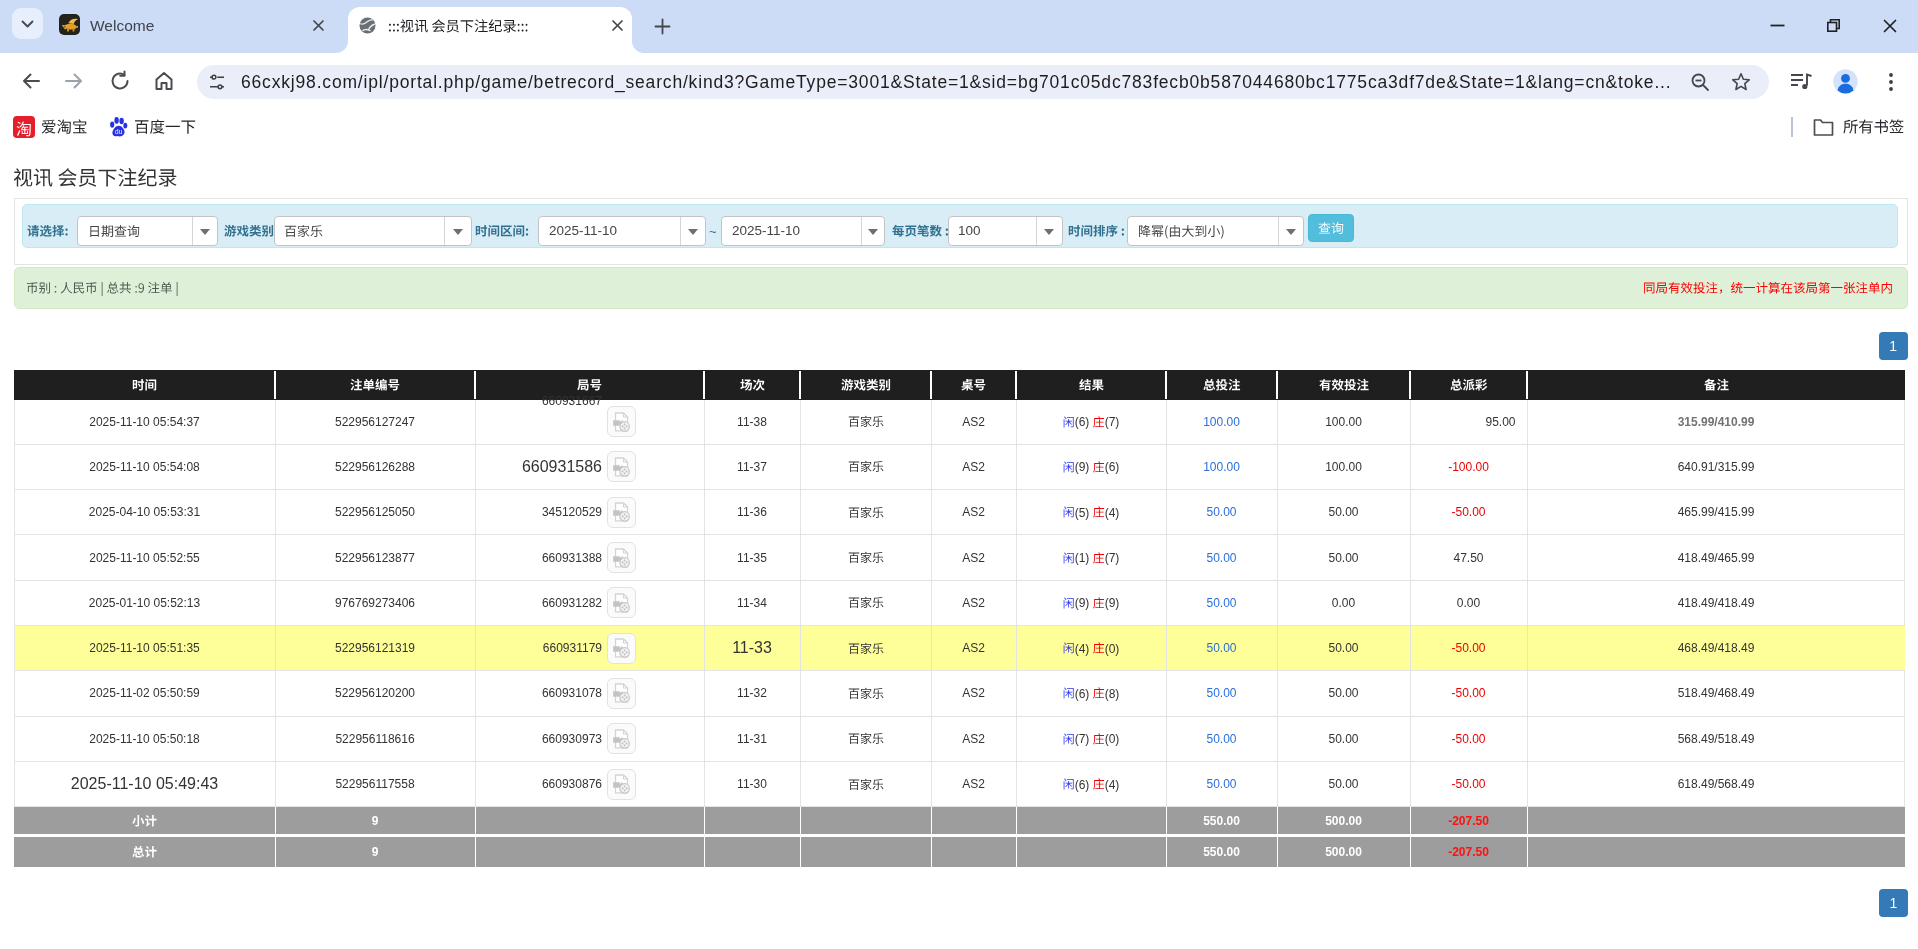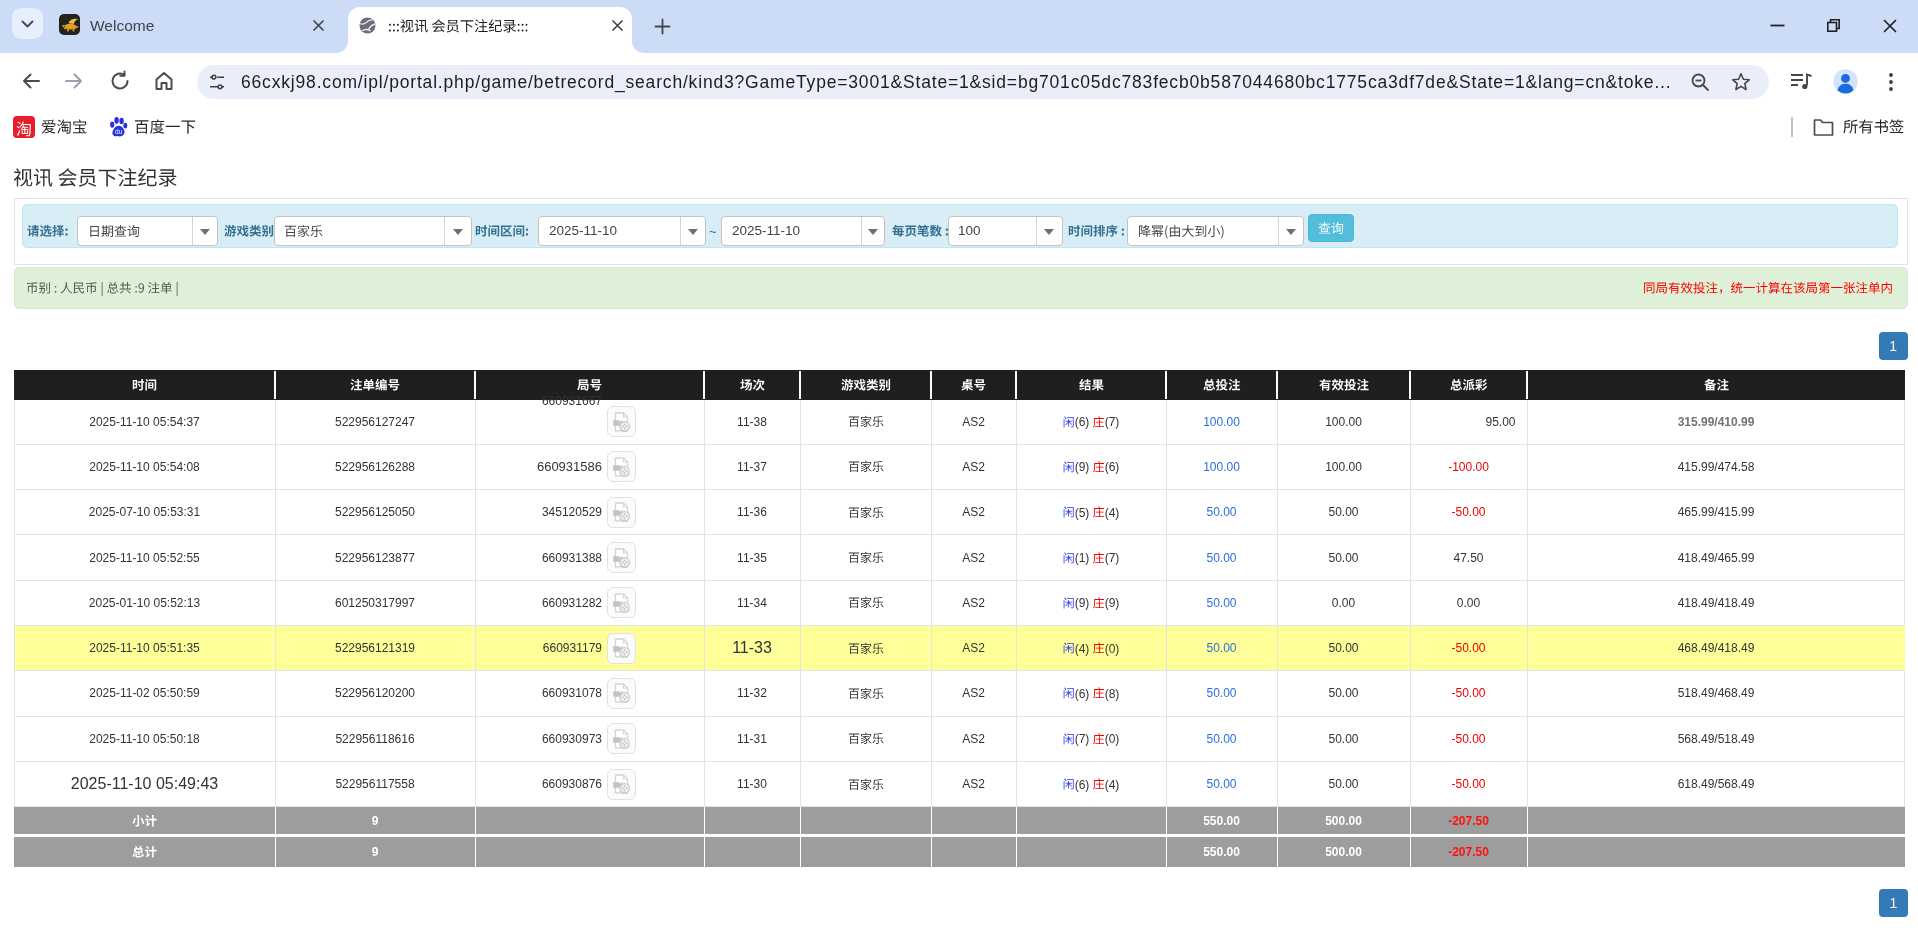--- a/index.html
+++ b/index.html
@@ -360,21 +360,21 @@
 <div style="position:absolute;left:800.0px;top:444.8px;width:1.0px;height:44.3px;background:#e3e3e3"></div>
 <div style="position:absolute;left:931.0px;top:444.8px;width:1.0px;height:44.3px;background:#e3e3e3"></div>
 <div style="position:absolute;left:1016.0px;top:444.8px;width:1.0px;height:44.3px;background:#e3e3e3"></div>
 <div style="position:absolute;left:1166.0px;top:444.8px;width:1.0px;height:44.3px;background:#e3e3e3"></div>
 <div style="position:absolute;left:1277.0px;top:444.8px;width:1.0px;height:44.3px;background:#e3e3e3"></div>
 <div style="position:absolute;left:1410.0px;top:444.8px;width:1.0px;height:44.3px;background:#e3e3e3"></div>
 <div style="position:absolute;left:1527.0px;top:444.8px;width:1.0px;height:44.3px;background:#e3e3e3"></div>
 <div style="position:absolute;left:14.5px;top:489.1px;width:1890.0px;height:1.0px;background:#e3e3e3"></div>
 <div style="position:absolute;left:144.5px;transform:translateX(-50%);top:458.9px;font-size:12px;font-weight:normal;color:#333;line-height:16px;white-space:nowrap;">2025-11-10 05:54:08</div>
 <div style="position:absolute;left:375.0px;transform:translateX(-50%);top:458.9px;font-size:12px;font-weight:normal;color:#333;line-height:16px;white-space:nowrap;">522956126288</div>
-<div style="position:absolute;right:1316.0px;top:458.9px;font-size:13px;font-weight:normal;color:#333;line-height:16px;white-space:nowrap;">660931586</div>
+<div style="position:absolute;right:1316.0px;top:458.9px;font-size:16px;font-weight:normal;color:#333;line-height:16px;white-space:nowrap;">660931586</div>
 <div style="position:absolute;left:606.5px;top:451.4px;width:29.0px;height:31.0px;background:#fbfbfb;border:1px solid #e2e2e2;border-radius:6px"></div>
 <svg class="ic" style="left:611px;top:456.9px" width="20" height="20" viewBox="0 0 20 20">
     <use href="#filmico"></use>
   </svg>
 <div style="position:absolute;left:752.0px;transform:translateX(-50%);top:458.9px;font-size:12px;font-weight:normal;color:#333;line-height:16px;white-space:nowrap;">11-37</div>
 <div style="position:absolute;left:847.5px;top:459.4px;">
     <svg width="36" height="15" viewBox="0 0 36 15">
       <path d="M2.1 5.2V13.0H3.0V12.2H9.1V13.0H10.0V5.2H6.0C6.1 4.7 6.3 4.1 6.4 3.4H11.2V2.6H0.8V3.4H5.4C5.3 4.0 5.2 4.7 5.0 5.2ZM3.0 9.1H9.1V11.4H3.0ZM3.0 8.3V6.1H9.1V8.3ZM17.1 2.1C17.2 2.4 17.4 2.7 17.5 3.0H13.0V5.5H13.9V3.8H22.2V5.5H23.1V3.0H18.6C18.5 2.6 18.2 2.2 18.0 1.8ZM21.5 6.2C20.8 6.9 19.8 7.6 18.9 8.2C18.6 7.6 18.2 6.9 17.6 6.4C17.9 6.2 18.2 6.0 18.4 5.8H21.5V5.0H14.5V5.8H17.3C16.1 6.5 14.5 7.1 13.0 7.5C13.1 7.7 13.4 8.1 13.5 8.2C14.6 7.9 15.9 7.4 16.9 6.8C17.2 7.0 17.4 7.3 17.5 7.5C16.5 8.3 14.4 9.1 12.9 9.5C13.1 9.7 13.3 10.0 13.4 10.2C14.8 9.8 16.7 8.9 17.9 8.1C18.0 8.4 18.1 8.7 18.2 9.0C17.0 10.0 14.7 11.2 12.7 11.6C12.9 11.8 13.1 12.2 13.2 12.4C14.9 11.9 17.0 10.9 18.4 9.8C18.5 10.8 18.3 11.6 17.9 11.9C17.7 12.1 17.4 12.1 17.1 12.1C16.9 12.1 16.5 12.1 16.0 12.1C16.2 12.3 16.3 12.7 16.3 12.9C16.7 12.9 17.0 12.9 17.3 12.9C17.8 12.9 18.2 12.8 18.5 12.5C19.2 12.0 19.5 10.5 19.1 9.0L19.7 8.6C20.3 10.4 21.5 11.8 23.0 12.5C23.1 12.2 23.4 11.9 23.6 11.7C22.1 11.1 20.9 9.8 20.4 8.2C21.0 7.7 21.7 7.3 22.2 6.8ZM26.8 8.7C26.2 9.7 25.3 10.9 24.5 11.6C24.7 11.8 25.0 12.0 25.2 12.2C26.0 11.4 27.0 10.1 27.7 9.0ZM32.3 9.0C33.2 10.0 34.2 11.3 34.7 12.2L35.5 11.7C35.0 10.9 33.9 9.6 33.1 8.7ZM25.5 7.8C25.7 7.7 26.2 7.6 27.0 7.6H29.8V11.8C29.8 12.0 29.7 12.0 29.5 12.0C29.3 12.0 28.6 12.1 27.8 12.0C27.9 12.3 28.1 12.7 28.1 12.9C29.2 12.9 29.8 12.9 30.2 12.8C30.6 12.6 30.7 12.4 30.7 11.8V7.6H35.1L35.1 6.7H30.7V4.3H29.8V6.7H26.4C26.6 5.8 26.8 4.7 26.9 3.6C29.5 3.6 32.6 3.3 34.5 2.8L34.0 2.1C32.1 2.5 28.8 2.8 26.1 2.8C26.0 4.2 25.7 5.8 25.6 6.2C25.5 6.6 25.4 6.9 25.2 6.9C25.3 7.2 25.5 7.6 25.5 7.8Z" fill="#333333"></path>
     </svg>
   </div>
@@ -385,33 +385,33 @@
     </svg>
     <span>(9)&nbsp;</span>
     <svg width="12" height="15" viewBox="0 0 12 15">
       <path d="M6.5 4.8V7.3H3.3V8.1H6.5V11.7H2.5V12.6H11.4V11.7H7.4V8.1H10.8V7.3H7.4V4.8ZM5.6 2.1C5.9 2.5 6.2 3.1 6.3 3.5H1.5V6.7C1.5 8.4 1.5 10.9 0.5 12.6C0.7 12.7 1.1 12.9 1.3 13.1C2.3 11.2 2.4 8.5 2.4 6.7V4.4H11.4V3.5H6.6L7.3 3.3C7.1 2.9 6.8 2.3 6.5 1.8Z" fill="#f00000"></path>
     </svg>
     <span>(6)</span>
   </div>
 <div style="position:absolute;left:1221.5px;transform:translateX(-50%);top:458.9px;font-size:12px;font-weight:normal;color:#2a6fdb;line-height:16px;white-space:nowrap;">100.00</div>
 <div style="position:absolute;left:1343.5px;transform:translateX(-50%);top:458.9px;font-size:12px;font-weight:normal;color:#333;line-height:16px;white-space:nowrap;">100.00</div>
 <div style="position:absolute;left:1468.5px;transform:translateX(-50%);top:458.9px;font-size:12px;font-weight:normal;color:#ee0000;line-height:16px;white-space:nowrap;">-100.00</div>
-<div style="position:absolute;left:1716.0px;transform:translateX(-50%);top:458.9px;font-size:12px;font-weight:normal;color:#333;line-height:16px;white-space:nowrap;">415.99/474.58</div>
+<div style="position:absolute;left:1716.0px;transform:translateX(-50%);top:458.9px;font-size:12px;font-weight:normal;color:#333;line-height:16px;white-space:nowrap;">640.91/315.99</div>
 <div style="position:absolute;left:275.0px;top:490.1px;width:1.0px;height:44.3px;background:#e3e3e3"></div>
 <div style="position:absolute;left:475.0px;top:490.1px;width:1.0px;height:44.3px;background:#e3e3e3"></div>
 <div style="position:absolute;left:704.0px;top:490.1px;width:1.0px;height:44.3px;background:#e3e3e3"></div>
 <div style="position:absolute;left:800.0px;top:490.1px;width:1.0px;height:44.3px;background:#e3e3e3"></div>
 <div style="position:absolute;left:931.0px;top:490.1px;width:1.0px;height:44.3px;background:#e3e3e3"></div>
 <div style="position:absolute;left:1016.0px;top:490.1px;width:1.0px;height:44.3px;background:#e3e3e3"></div>
 <div style="position:absolute;left:1166.0px;top:490.1px;width:1.0px;height:44.3px;background:#e3e3e3"></div>
 <div style="position:absolute;left:1277.0px;top:490.1px;width:1.0px;height:44.3px;background:#e3e3e3"></div>
 <div style="position:absolute;left:1410.0px;top:490.1px;width:1.0px;height:44.3px;background:#e3e3e3"></div>
 <div style="position:absolute;left:1527.0px;top:490.1px;width:1.0px;height:44.3px;background:#e3e3e3"></div>
 <div style="position:absolute;left:14.5px;top:534.4px;width:1890.0px;height:1.0px;background:#e3e3e3"></div>
-<div style="position:absolute;left:144.5px;transform:translateX(-50%);top:504.2px;font-size:12px;font-weight:normal;color:#333;line-height:16px;white-space:nowrap;">2025-07-10 05:53:31</div>
+<div style="position:absolute;left:144.5px;transform:translateX(-50%);top:504.2px;font-size:12px;font-weight:normal;color:#333;line-height:16px;white-space:nowrap;">2025-04-10 05:53:31</div>
 <div style="position:absolute;left:375.0px;transform:translateX(-50%);top:504.2px;font-size:12px;font-weight:normal;color:#333;line-height:16px;white-space:nowrap;">522956125050</div>
 <div style="position:absolute;right:1316.0px;top:504.2px;font-size:12px;font-weight:normal;color:#333;line-height:16px;white-space:nowrap;">345120529</div>
 <div style="position:absolute;left:606.5px;top:496.8px;width:29.0px;height:31.0px;background:#fbfbfb;border:1px solid #e2e2e2;border-radius:6px"></div>
 <svg class="ic" style="left:611px;top:502.2px" width="20" height="20" viewBox="0 0 20 20">
     <use href="#filmico"></use>
   </svg>
 <div style="position:absolute;left:752.0px;transform:translateX(-50%);top:504.2px;font-size:12px;font-weight:normal;color:#333;line-height:16px;white-space:nowrap;">11-36</div>
 <div style="position:absolute;left:847.5px;top:504.8px;">
     <svg width="36" height="15" viewBox="0 0 36 15">
       <path d="M2.1 5.2V13.0H3.0V12.2H9.1V13.0H10.0V5.2H6.0C6.1 4.7 6.3 4.1 6.4 3.4H11.2V2.6H0.8V3.4H5.4C5.3 4.0 5.2 4.7 5.0 5.2ZM3.0 9.1H9.1V11.4H3.0ZM3.0 8.3V6.1H9.1V8.3ZM17.1 2.1C17.2 2.4 17.4 2.7 17.5 3.0H13.0V5.5H13.9V3.8H22.2V5.5H23.1V3.0H18.6C18.5 2.6 18.2 2.2 18.0 1.8ZM21.5 6.2C20.8 6.9 19.8 7.6 18.9 8.2C18.6 7.6 18.2 6.9 17.6 6.4C17.9 6.2 18.2 6.0 18.4 5.8H21.5V5.0H14.5V5.8H17.3C16.1 6.5 14.5 7.1 13.0 7.5C13.1 7.7 13.4 8.1 13.5 8.2C14.6 7.9 15.9 7.4 16.9 6.8C17.2 7.0 17.4 7.3 17.5 7.5C16.5 8.3 14.4 9.1 12.9 9.5C13.1 9.7 13.3 10.0 13.4 10.2C14.8 9.8 16.7 8.9 17.9 8.1C18.0 8.4 18.1 8.7 18.2 9.0C17.0 10.0 14.7 11.2 12.7 11.6C12.9 11.8 13.1 12.2 13.2 12.4C14.9 11.9 17.0 10.9 18.4 9.8C18.5 10.8 18.3 11.6 17.9 11.9C17.7 12.1 17.4 12.1 17.1 12.1C16.9 12.1 16.5 12.1 16.0 12.1C16.2 12.3 16.3 12.7 16.3 12.9C16.7 12.9 17.0 12.9 17.3 12.9C17.8 12.9 18.2 12.8 18.5 12.5C19.2 12.0 19.5 10.5 19.1 9.0L19.7 8.6C20.3 10.4 21.5 11.8 23.0 12.5C23.1 12.2 23.4 11.9 23.6 11.7C22.1 11.1 20.9 9.8 20.4 8.2C21.0 7.7 21.7 7.3 22.2 6.8ZM26.8 8.7C26.2 9.7 25.3 10.9 24.5 11.6C24.7 11.8 25.0 12.0 25.2 12.2C26.0 11.4 27.0 10.1 27.7 9.0ZM32.3 9.0C33.2 10.0 34.2 11.3 34.7 12.2L35.5 11.7C35.0 10.9 33.9 9.6 33.1 8.7ZM25.5 7.8C25.7 7.7 26.2 7.6 27.0 7.6H29.8V11.8C29.8 12.0 29.7 12.0 29.5 12.0C29.3 12.0 28.6 12.1 27.8 12.0C27.9 12.3 28.1 12.7 28.1 12.9C29.2 12.9 29.8 12.9 30.2 12.8C30.6 12.6 30.7 12.4 30.7 11.8V7.6H35.1L35.1 6.7H30.7V4.3H29.8V6.7H26.4C26.6 5.8 26.8 4.7 26.9 3.6C29.5 3.6 32.6 3.3 34.5 2.8L34.0 2.1C32.1 2.5 28.8 2.8 26.1 2.8C26.0 4.2 25.7 5.8 25.6 6.2C25.5 6.6 25.4 6.9 25.2 6.9C25.3 7.2 25.5 7.6 25.5 7.8Z" fill="#333333"></path>
@@ -476,21 +476,21 @@
 <div style="position:absolute;left:704.0px;top:580.7px;width:1.0px;height:44.3px;background:#e3e3e3"></div>
 <div style="position:absolute;left:800.0px;top:580.7px;width:1.0px;height:44.3px;background:#e3e3e3"></div>
 <div style="position:absolute;left:931.0px;top:580.7px;width:1.0px;height:44.3px;background:#e3e3e3"></div>
 <div style="position:absolute;left:1016.0px;top:580.7px;width:1.0px;height:44.3px;background:#e3e3e3"></div>
 <div style="position:absolute;left:1166.0px;top:580.7px;width:1.0px;height:44.3px;background:#e3e3e3"></div>
 <div style="position:absolute;left:1277.0px;top:580.7px;width:1.0px;height:44.3px;background:#e3e3e3"></div>
 <div style="position:absolute;left:1410.0px;top:580.7px;width:1.0px;height:44.3px;background:#e3e3e3"></div>
 <div style="position:absolute;left:1527.0px;top:580.7px;width:1.0px;height:44.3px;background:#e3e3e3"></div>
 <div style="position:absolute;left:14.5px;top:625.0px;width:1890.0px;height:1.0px;background:#e3e3e3"></div>
 <div style="position:absolute;left:144.5px;transform:translateX(-50%);top:594.9px;font-size:12px;font-weight:normal;color:#333;line-height:16px;white-space:nowrap;">2025-01-10 05:52:13</div>
-<div style="position:absolute;left:375.0px;transform:translateX(-50%);top:594.9px;font-size:12px;font-weight:normal;color:#333;line-height:16px;white-space:nowrap;">601250317997</div>
+<div style="position:absolute;left:375.0px;transform:translateX(-50%);top:594.9px;font-size:12px;font-weight:normal;color:#333;line-height:16px;white-space:nowrap;">976769273406</div>
 <div style="position:absolute;right:1316.0px;top:594.9px;font-size:12px;font-weight:normal;color:#333;line-height:16px;white-space:nowrap;">660931282</div>
 <div style="position:absolute;left:606.5px;top:587.4px;width:29.0px;height:31.0px;background:#fbfbfb;border:1px solid #e2e2e2;border-radius:6px"></div>
 <svg class="ic" style="left:611px;top:592.9px" width="20" height="20" viewBox="0 0 20 20">
     <use href="#filmico"></use>
   </svg>
 <div style="position:absolute;left:752.0px;transform:translateX(-50%);top:594.9px;font-size:12px;font-weight:normal;color:#333;line-height:16px;white-space:nowrap;">11-34</div>
 <div style="position:absolute;left:847.5px;top:595.4px;">
     <svg width="36" height="15" viewBox="0 0 36 15">
       <path d="M2.1 5.2V13.0H3.0V12.2H9.1V13.0H10.0V5.2H6.0C6.1 4.7 6.3 4.1 6.4 3.4H11.2V2.6H0.8V3.4H5.4C5.3 4.0 5.2 4.7 5.0 5.2ZM3.0 9.1H9.1V11.4H3.0ZM3.0 8.3V6.1H9.1V8.3ZM17.1 2.1C17.2 2.4 17.4 2.7 17.5 3.0H13.0V5.5H13.9V3.8H22.2V5.5H23.1V3.0H18.6C18.5 2.6 18.2 2.2 18.0 1.8ZM21.5 6.2C20.8 6.9 19.8 7.6 18.9 8.2C18.6 7.6 18.2 6.9 17.6 6.4C17.9 6.2 18.2 6.0 18.4 5.8H21.5V5.0H14.5V5.8H17.3C16.1 6.5 14.5 7.1 13.0 7.5C13.1 7.7 13.4 8.1 13.5 8.2C14.6 7.9 15.9 7.4 16.9 6.8C17.2 7.0 17.4 7.3 17.5 7.5C16.5 8.3 14.4 9.1 12.9 9.5C13.1 9.7 13.3 10.0 13.4 10.2C14.8 9.8 16.7 8.9 17.9 8.1C18.0 8.4 18.1 8.7 18.2 9.0C17.0 10.0 14.7 11.2 12.7 11.6C12.9 11.8 13.1 12.2 13.2 12.4C14.9 11.9 17.0 10.9 18.4 9.8C18.5 10.8 18.3 11.6 17.9 11.9C17.7 12.1 17.4 12.1 17.1 12.1C16.9 12.1 16.5 12.1 16.0 12.1C16.2 12.3 16.3 12.7 16.3 12.9C16.7 12.9 17.0 12.9 17.3 12.9C17.8 12.9 18.2 12.8 18.5 12.5C19.2 12.0 19.5 10.5 19.1 9.0L19.7 8.6C20.3 10.4 21.5 11.8 23.0 12.5C23.1 12.2 23.4 11.9 23.6 11.7C22.1 11.1 20.9 9.8 20.4 8.2C21.0 7.7 21.7 7.3 22.2 6.8ZM26.8 8.7C26.2 9.7 25.3 10.9 24.5 11.6C24.7 11.8 25.0 12.0 25.2 12.2C26.0 11.4 27.0 10.1 27.7 9.0ZM32.3 9.0C33.2 10.0 34.2 11.3 34.7 12.2L35.5 11.7C35.0 10.9 33.9 9.6 33.1 8.7ZM25.5 7.8C25.7 7.7 26.2 7.6 27.0 7.6H29.8V11.8C29.8 12.0 29.7 12.0 29.5 12.0C29.3 12.0 28.6 12.1 27.8 12.0C27.9 12.3 28.1 12.7 28.1 12.9C29.2 12.9 29.8 12.9 30.2 12.8C30.6 12.6 30.7 12.4 30.7 11.8V7.6H35.1L35.1 6.7H30.7V4.3H29.8V6.7H26.4C26.6 5.8 26.8 4.7 26.9 3.6C29.5 3.6 32.6 3.3 34.5 2.8L34.0 2.1C32.1 2.5 28.8 2.8 26.1 2.8C26.0 4.2 25.7 5.8 25.6 6.2C25.5 6.6 25.4 6.9 25.2 6.9C25.3 7.2 25.5 7.6 25.5 7.8Z" fill="#333333"></path>
     </svg>

